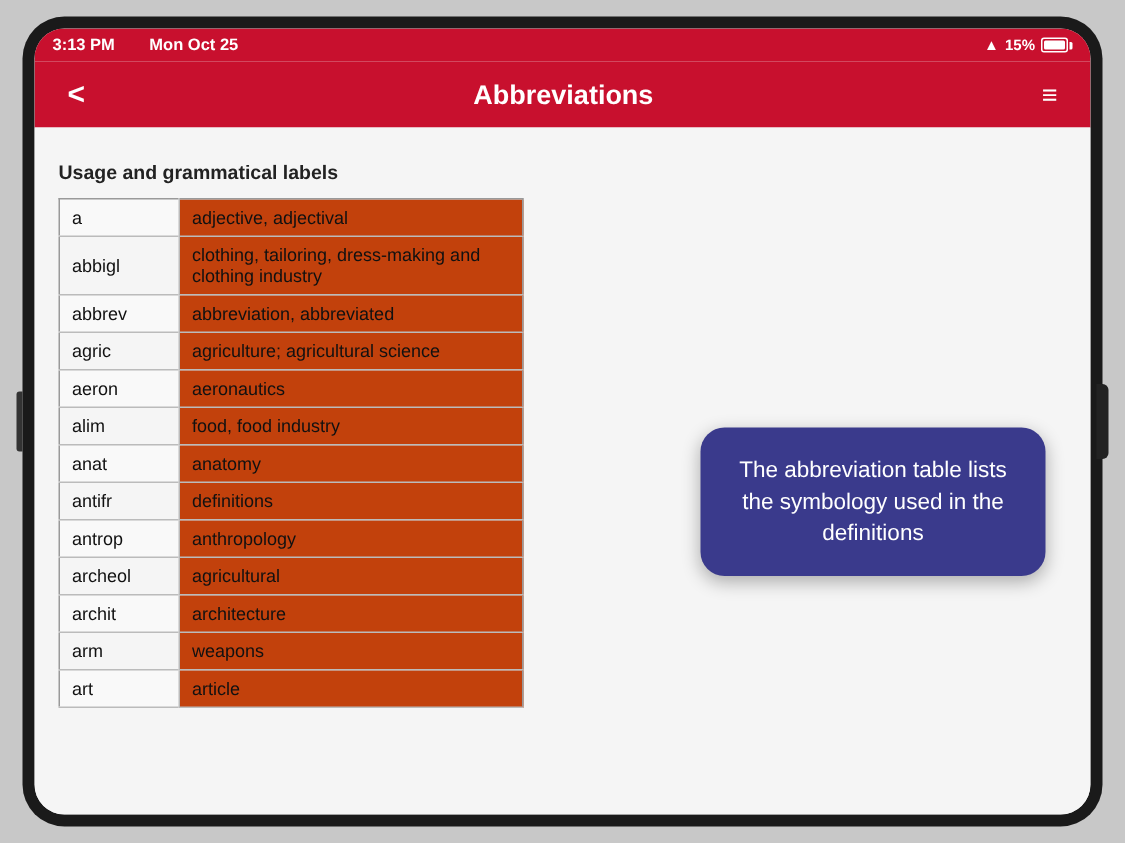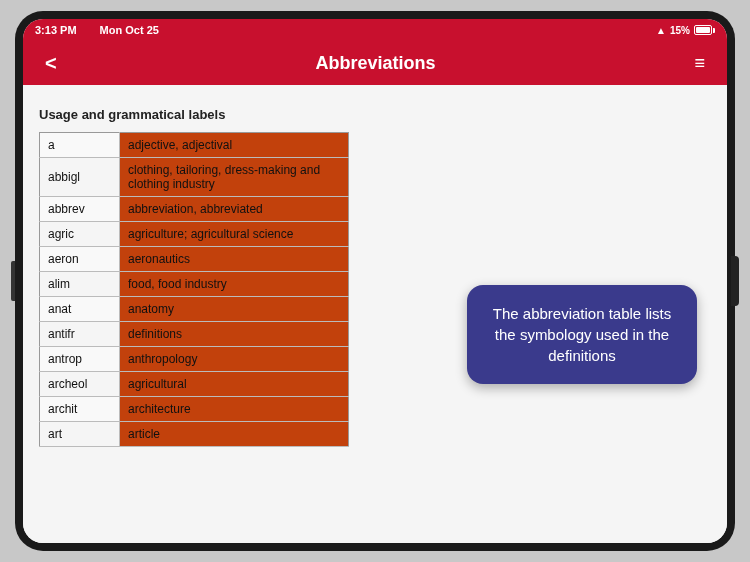--- a/index.html
+++ b/index.html
@@ -289,20 +289,24 @@
             </tr>
             <tr>
               <td>archeol</td>
               <td>agricultural</td>
             </tr>
             <tr>
               <td>archit</td>
               <td>architecture</td>
             </tr>
             <tr>
+              <td>arm</td>
+              <td>weapons</td>
+            </tr>
+            <tr>
               <td>art</td>
               <td>article</td>
             </tr>
           </tbody>
       </table>
 
       <div class="tooltip-bubble">
         <span>The abbreviation table lists the symbology used in the definitions</span>
       </div>
 

